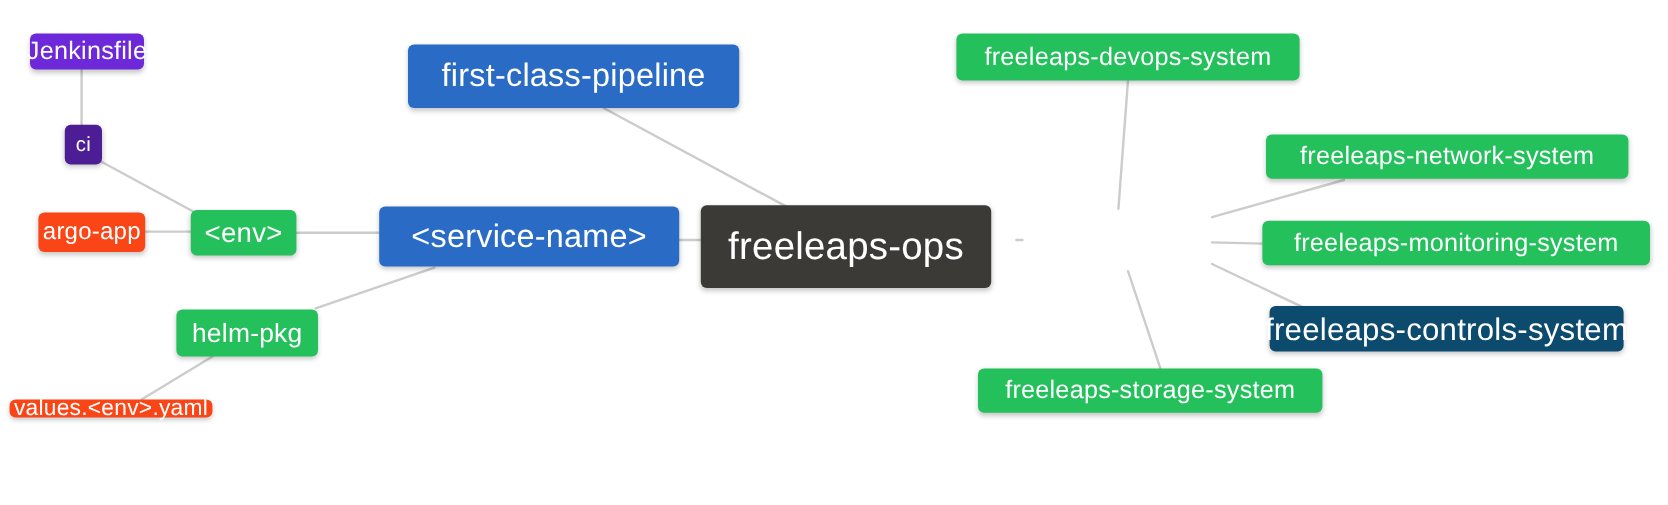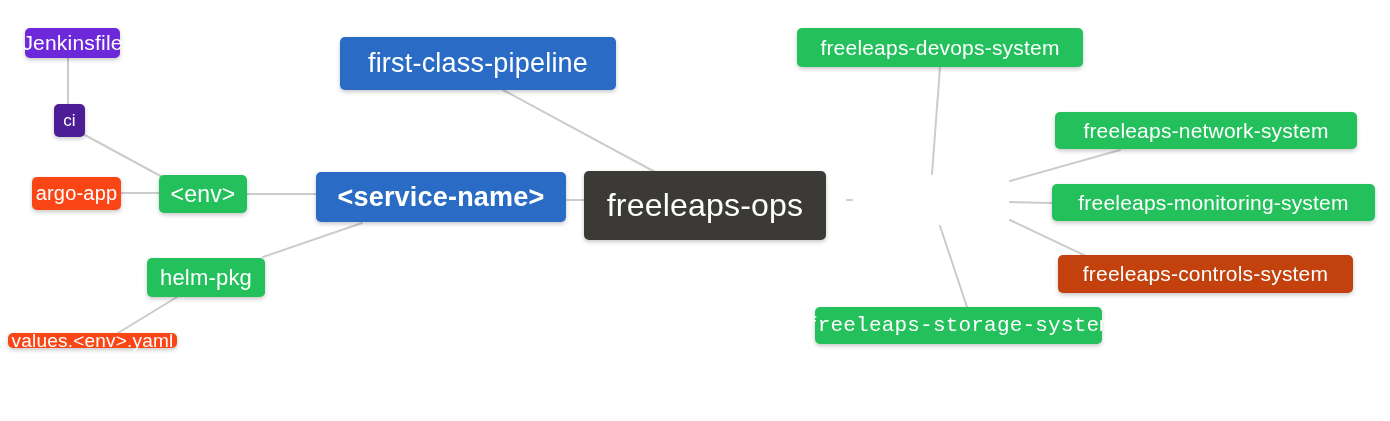--- a/index.html
+++ b/index.html
@@ -52,25 +52,25 @@
       <line x1="566" y1="200" x2="584" y2="200" stroke="#cccccc" stroke-width="2" stroke-linecap="round"></line>
       <line x1="847" y1="200" x2="852" y2="200" stroke="#cccccc" stroke-width="2" stroke-linecap="round"></line>
       <line x1="932" y1="174" x2="940" y2="67" stroke="#cccccc" stroke-width="2" stroke-linecap="round"></line>
       <line x1="1010" y1="181" x2="1120" y2="150" stroke="#cccccc" stroke-width="2" stroke-linecap="round"></line>
       <line x1="1010" y1="202" x2="1052" y2="203" stroke="#cccccc" stroke-width="2" stroke-linecap="round"></line>
       <line x1="1010" y1="220" x2="1090" y2="258" stroke="#cccccc" stroke-width="2" stroke-linecap="round"></line>
       <line x1="940" y1="226" x2="967" y2="307" stroke="#cccccc" stroke-width="2" stroke-linecap="round"></line>
     </svg>
     <div class="node" style="left: 584px; top: 171px; width: 242px; height: 69px; font-size: 32px; background: rgb(59, 58, 55);">freeleaps-ops</div>
     <div class="node" style="left: 315px; top: 37px; width: 276px; height: 53px; font-size: 27px; background: rgb(42, 108, 197); margin-left: 25px;">first-class-pipeline</div>
-    <div class="node" style="left: 316px; top: 172px; width: 250px; height: 50px; font-size: 27px; background: rgb(42, 108, 197); font-weight: bold;">&lt;service-name&gt;</div>
+    <div class="node" style="left: 316px; top: 172px; width: 250px; height: 50px; font-size: 27px; background: rgb(42, 108, 197);">&lt;service-name&gt;</div>
     <div class="node" style="left: 159px; top: 175px; width: 88px; height: 38px; font-size: 23px; background: rgb(35, 192, 92);">&lt;env&gt;</div>
     <div class="node" style="left: 147px; top: 258px; width: 118px; height: 39px; font-size: 22px; background: rgb(35, 192, 92);">helm-pkg</div>
     <div class="node" style="left: 797px; top: 28px; width: 286px; height: 39px; font-size: 21px; background: rgb(35, 192, 92);">freeleaps-devops-system</div>
     <div class="node" style="left: 1055px; top: 112px; width: 302px; height: 37px; font-size: 21px; background: rgb(35, 192, 92);">freeleaps-network-system</div>
     <div class="node" style="left: 1052px; top: 184px; width: 323px; height: 37px; font-size: 21px; background: rgb(35, 192, 92);">freeleaps-monitoring-system</div>
-    <div class="node" style="left: 1058px; top: 255px; width: 295px; height: 38px; font-size: 21px; background: #c2410c;">freeleaps-controls-system</div>
-    <div class="node" style="left: 815px; top: 307px; width: 287px; height: 37px; font-size: 21px; background: rgb(35, 192, 92); font-family: Liberation Mono, monospace;">freeleaps-storage-system</div>
+    <div class="node" style="left: 1058px; top: 255px; width: 295px; height: 38px; font-size: 26px; background: #0c4a6e;">freeleaps-controls-system</div>
+    <div class="node" style="left: 815px; top: 307px; width: 287px; height: 37px; font-size: 21px; background: rgb(35, 192, 92);">freeleaps-storage-system</div>
     <div class="node" style="left: 54px; top: 104px; width: 31px; height: 33px; font-size: 17px; background: #4c1d95;">ci</div>
     <div class="node" style="left: 32px; top: 177px; width: 89px; height: 33px; font-size: 20px; background: rgb(250, 70, 22);">argo-app</div>
     <div class="node" style="left: 8px; top: 333px; width: 169px; height: 15px; font-size: 19px; background: rgb(250, 70, 22);">values.&lt;env&gt;.yaml</div>
     <div class="node" style="left: 25px; top: 28px; width: 95px; height: 30px; font-size: 21px; background: #6d28d9;">Jenkinsfile</div>
   </div>
 
 </body></html>

